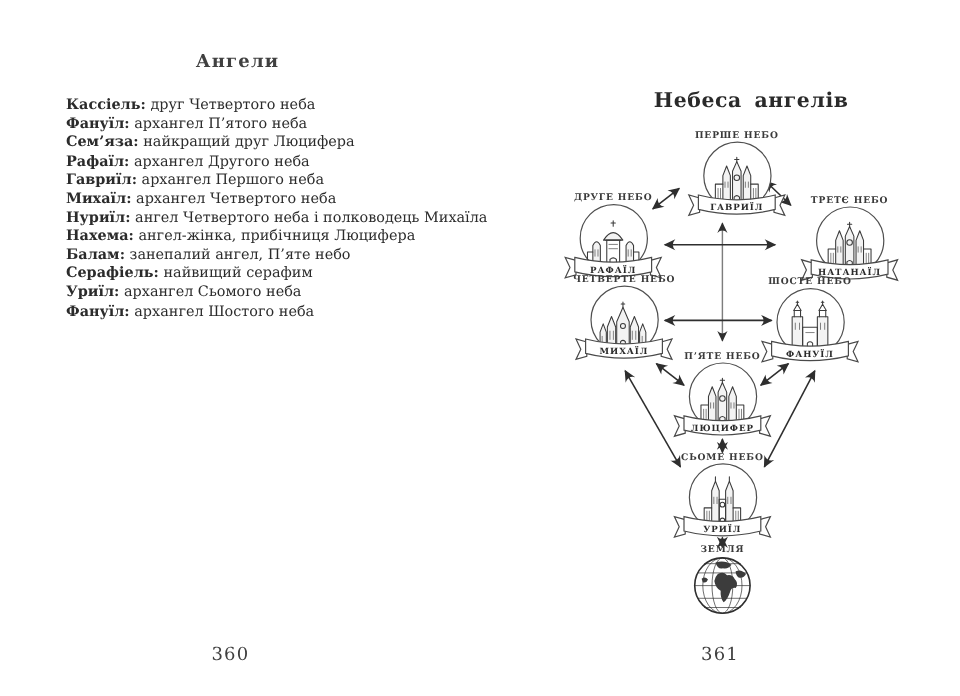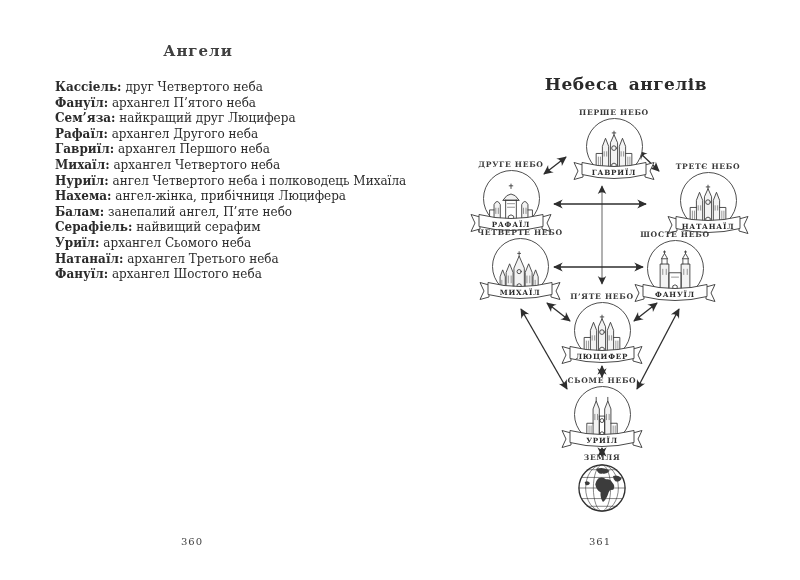--- a/index.html
+++ b/index.html
@@ -8,21 +8,21 @@
     font-family:"DejaVu Serif","Liberation Serif",serif;color:#2b2b2b;overflow:hidden;
   }
   
   .lp-title{
     position:absolute;left:48px;top:42px;width:300px;text-align:center;
     font-size:15px;font-weight:bold;letter-spacing:1px;color:#404040;
   }
   .angel-list{position:absolute;left:55px;top:80px;width:330px;font-size:12px;line-height:15.6px;}
   .entry{white-space:nowrap;}
   .entry-name{font-weight:bold;}
-  .page-num{position:absolute;width:70px;text-align:center;font-size:10px;letter-spacing:1px;color:#3f3f3f;top:536px;}
+  .page-num{position:absolute;width:70px;text-align:center;font-size:15px;letter-spacing:1px;color:#3f3f3f;top:536px;}
   .page-num.left{left:157px;}
   .page-num.right{left:565px;}
   
   .rp-title{
     position:absolute;left:476px;top:74px;width:300px;text-align:center;
     font-size:17px;font-weight:bold;letter-spacing:0.5px;word-spacing:4px;color:#2a2a2a;
   }
   
   svg.arrows{position:absolute;left:0;top:0;z-index:1;}
   .arrow{stroke:#2e2e2e;stroke-width:1.3;fill:none;}
@@ -59,21 +59,20 @@
   <div class="entry"><span class="entry-name">Фануїл:</span> <span>архангел П’ятого неба</span></div>
   <div class="entry"><span class="entry-name">Сем’яза:</span> <span>найкращий друг Люцифера</span></div>
   <div class="entry"><span class="entry-name">Рафаїл:</span> <span>архангел Другого неба</span></div>
   <div class="entry"><span class="entry-name">Гавриїл:</span> <span>архангел Першого неба</span></div>
   <div class="entry"><span class="entry-name">Михаїл:</span> <span>архангел Четвертого неба</span></div>
   <div class="entry"><span class="entry-name">Нуриїл:</span> <span>ангел Четвертого неба і полководець Михаїла</span></div>
   <div class="entry"><span class="entry-name">Нахема:</span> <span>ангел-жінка, прибічниця Люцифера</span></div>
   <div class="entry"><span class="entry-name">Балам:</span> <span>занепалий ангел, П’яте небо</span></div>
   <div class="entry"><span class="entry-name">Серафіель:</span> <span>найвищий серафим</span></div>
   <div class="entry"><span class="entry-name">Уриїл:</span> <span>архангел Сьомого неба</span></div>
-  <div class="entry"><span class="entry-name">Натанаїл:</span> <span>архангел Третього неба</span></div>
   <div class="entry"><span class="entry-name">Фануїл:</span> <span>архангел Шостого неба</span></div>
 </div>
 
 <div class="page-num left">360</div>
 
 <div class="rp-title">Небеса ангелів</div>
 
 <svg class="arrows" width="800" height="580" viewBox="0 0 800 580">
   <defs>
     <marker id="arr" viewBox="0 0 12 12" refX="10.5" refY="6" markerWidth="8.5" markerHeight="8.5" orient="auto-start-reverse">

